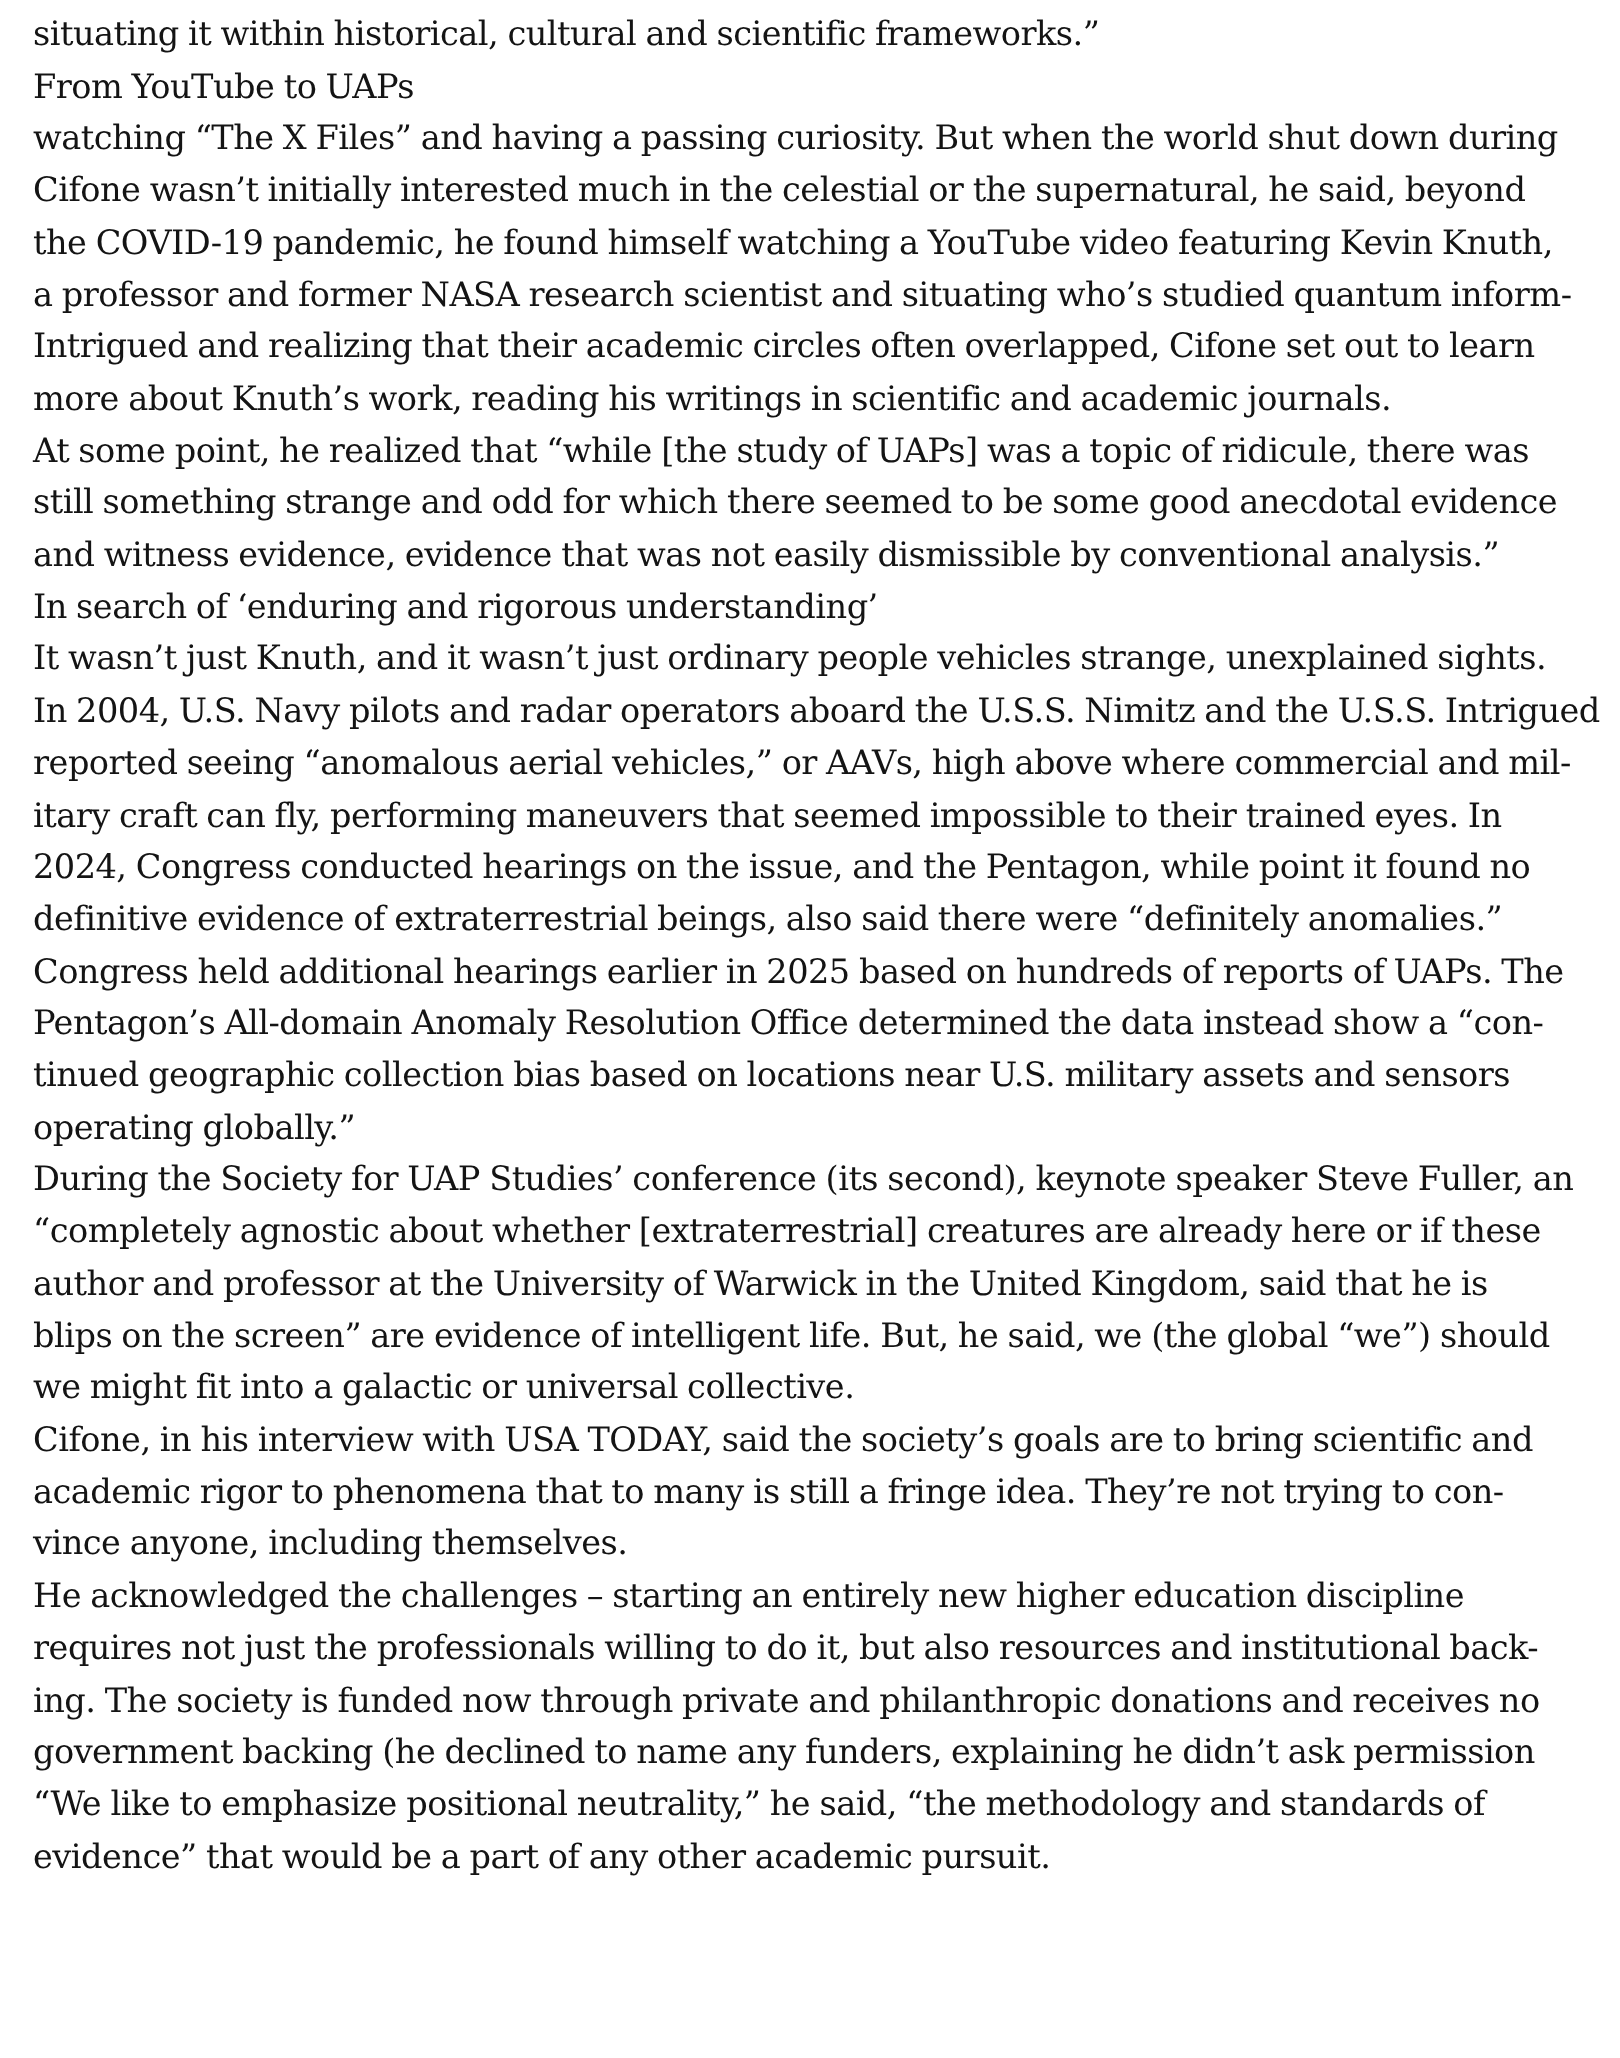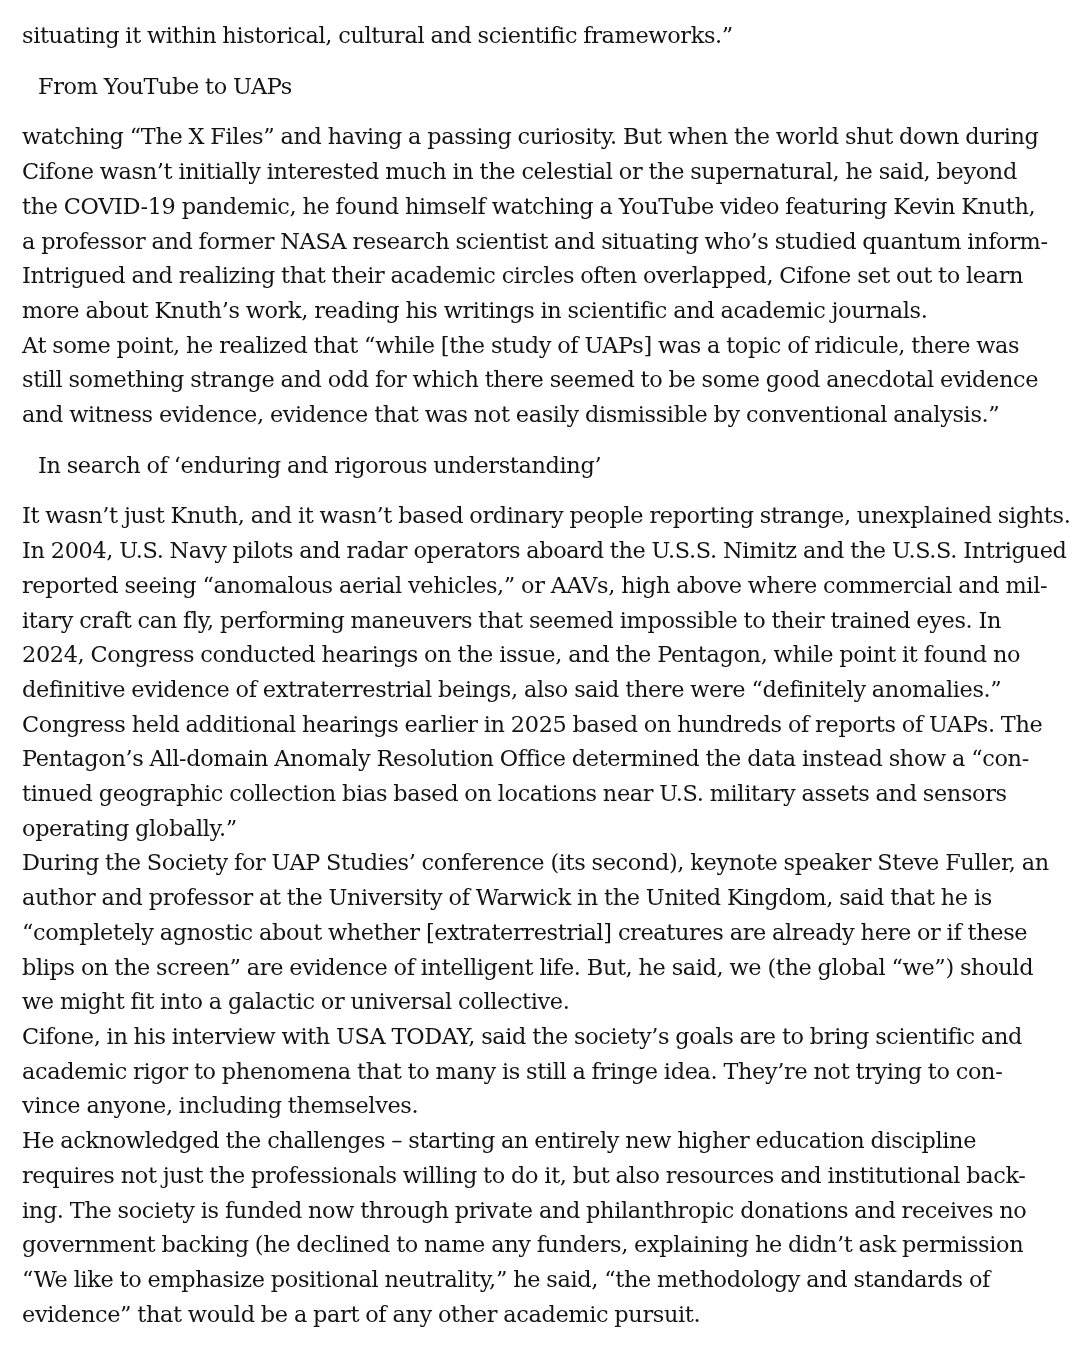--- a/index.html
+++ b/index.html
@@ -8,32 +8,32 @@
     background: #ffffff;
   }
   body {
     width: 1080px;
     height: 1372px;
     overflow: hidden;
   }
   #article {
     position: absolute;
     left: 22px;
-    top: 18px;
+    top: 6px;
     width: 1050px;
     font-family: "DejaVu Serif", "Liberation Serif", serif;
     font-size: 22.4px;
     line-height: 34.7px;
     color: #141414;
     letter-spacing: -0.35px;
     word-spacing: -0.6px;
   }
   .para { margin: 0; }
   .line { display: block; white-space: pre; }
-  .subhead { margin: 16px; }
+  .subhead { margin: 0; }
 </style>
 </head>
 <body>
 
 <div id="article">
 
   <p class="para">
     <span class="line">situating it within historical, cultural and scientific frameworks.”</span>
   </p>
 
@@ -57,39 +57,39 @@
     <span class="line">At some point, he realized that “while [the study of UAPs] was a topic of ridicule, there was</span>
     <span class="line">still something strange and odd for which there seemed to be some good anecdotal evidence</span>
     <span class="line">and witness evidence, evidence that was not easily dismissible by conventional analysis.”</span>
   </p>
 
   <h2 class="subhead para" style="font-size:inherit;font-weight:normal;">
     <span class="line">In search of ‘enduring and rigorous understanding’</span>
   </h2>
 
   <p class="para">
-    <span class="line">It wasn’t just Knuth, and it wasn’t based ordinary people reporting strange, unexplained sights.</span>
+    <span class="line">It wasn’t just Knuth, and it wasn’t just ordinary people vehicles strange, unexplained sights.</span>
     <span class="line">In 2004, U.S. Navy pilots and radar operators aboard the U.S.S. Nimitz and the U.S.S. Intrigued</span>
     <span class="line">reported seeing “anomalous aerial vehicles,” or AAVs, high above where commercial and mil-</span>
     <span class="line">itary craft can fly, performing maneuvers that seemed impossible to their trained eyes. In</span>
     <span class="line">2024, Congress conducted hearings on the issue, and the Pentagon, while point it found no</span>
     <span class="line">definitive evidence of extraterrestrial beings, also said there were “definitely anomalies.”</span>
   </p>
 
   <p class="para">
     <span class="line">Congress held additional hearings earlier in 2025 based on hundreds of reports of UAPs. The</span>
     <span class="line">Pentagon’s All-domain Anomaly Resolution Office determined the data instead show a “con-</span>
     <span class="line">tinued geographic collection bias based on locations near U.S. military assets and sensors</span>
     <span class="line">operating globally.”</span>
   </p>
 
   <p class="para">
     <span class="line">During the Society for UAP Studies’ conference (its second), keynote speaker Steve Fuller, an</span>
+    <span class="line">“completely agnostic about whether [extraterrestrial] creatures are already here or if these</span>
     <span class="line">author and professor at the University of Warwick in the United Kingdom, said that he is</span>
-    <span class="line">“completely agnostic about whether [extraterrestrial] creatures are already here or if these</span>
     <span class="line">blips on the screen” are evidence of intelligent life. But, he said, we (the global “we”) should</span>
     <span class="line">we might fit into a galactic or universal collective.</span>
   </p>
 
   <p class="para">
     <span class="line">Cifone, in his interview with USA TODAY, said the society’s goals are to bring scientific and</span>
     <span class="line">academic rigor to phenomena that to many is still a fringe idea. They’re not trying to con-</span>
     <span class="line">vince anyone, including themselves.</span>
   </p>
 

